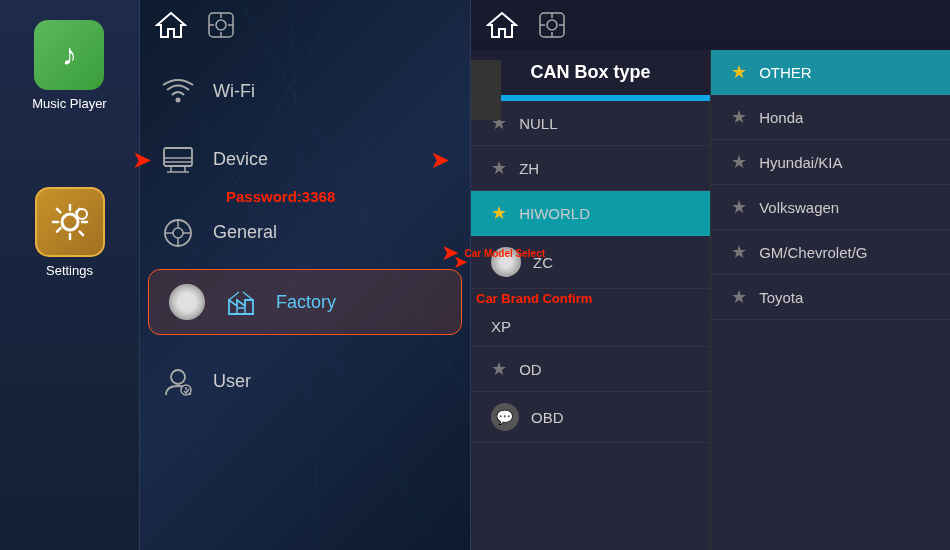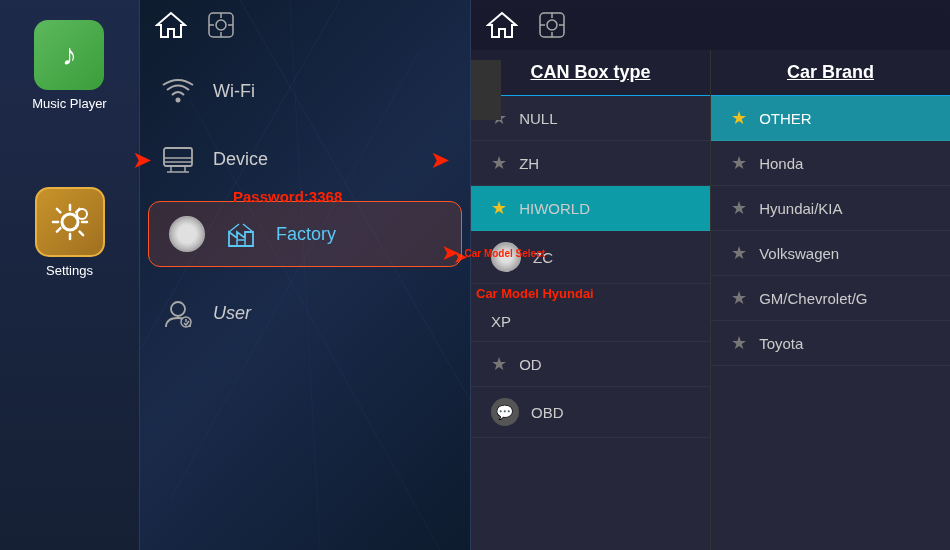--- a/index.html
+++ b/index.html
@@ -171,22 +171,21 @@
       display: flex;
       flex-direction: column;
     }
     .can-header {
       color: #ffffff;
       font-size: 18px;
       font-weight: bold;
       padding: 12px 20px;
       background: rgba(30,30,50,0.8);
       text-align: center;
-      border-bottom: 1px solid #0ea5e9;
-      text-decoration: underline;
+      border-bottom: 6px solid #0ea5e9;
     }
     .can-item {
       display: flex;
       align-items: center;
       padding: 11px 20px;
       gap: 12px;
       color: #cccccc;
       font-size: 15px;
       border-bottom: 1px solid rgba(255,255,255,0.05);
       cursor: pointer;
@@ -306,38 +305,51 @@
             <line x1="23" y1="22" x2="23" y2="28" stroke="#aaa" stroke-width="1.5"></line>
             <line x1="5" y1="28" x2="27" y2="28" stroke="#aaa" stroke-width="1.5"></line>
           </svg>
         </div>
         <span class="menu-label">Device</span>
 
         <span style="color:#ff2200; font-size:24px; margin-left: auto;">➤</span>
       </div>
 
       <div style="position:relative; height:0; overflow:visible;">
-        <span style="color:#ff2200; font-size:15px; font-weight:bold; position:absolute; left:93px; top:-8px; z-index:10;">Password:3368</span>
-      </div>
-
+        <span style="color:#ff2200; font-size:15px; font-weight:bold; position:absolute; left:86px; top:-8px; z-index:10;">Password:3368</span>
+      </div>
+
+      <div class="menu-item">
+        <div class="menu-icon">
+          <svg width="32" height="32" viewBox="0 0 32 32" fill="none">
+            <circle cx="16" cy="16" r="13" stroke="#aaa" stroke-width="1.8"></circle>
+            <circle cx="16" cy="16" r="5" stroke="#aaa" stroke-width="1.5"></circle>
+            <line x1="16" y1="3" x2="16" y2="11" stroke="#aaa" stroke-width="1.5"></line>
+            <line x1="16" y1="21" x2="16" y2="29" stroke="#aaa" stroke-width="1.5"></line>
+            <line x1="3" y1="16" x2="11" y2="16" stroke="#aaa" stroke-width="1.5"></line>
+            <line x1="21" y1="16" x2="29" y2="16" stroke="#aaa" stroke-width="1.5"></line>
+          </svg>
+        </div>
+        <span class="menu-label">General</span>
+      </div>
 
       <div class="menu-item active">
         <div class="toggle-knob"></div>
         <div class="menu-icon">
           <svg width="32" height="32" viewBox="0 0 32 32" fill="none">
             <path d="M4 28 L4 14 L12 20 L12 14 L20 20 L20 14 L28 14 L28 28 Z" stroke="#5bc8f5" stroke-width="1.8" fill="none"></path>
             <rect x="12" y="22" width="8" height="6" stroke="#5bc8f5" stroke-width="1.5" fill="none"></rect>
             <line x1="4" y1="14" x2="14" y2="6" stroke="#5bc8f5" stroke-width="1.5"></line>
             <line x1="28" y1="14" x2="18" y2="6" stroke="#5bc8f5" stroke-width="1.5"></line>
           </svg>
         </div>
         <span class="menu-label" style="color:#5bc8f5;">Factory</span>
       </div>
 
-      <div class="menu-item" style="margin-top:10px;font-style:italic;">
+      <div class="menu-item" style="margin-top:10px;">
         <div class="menu-icon">
           <svg width="32" height="32" viewBox="0 0 32 32" fill="none">
             <circle cx="16" cy="11" r="7" stroke="#aaa" stroke-width="1.8"></circle>
             <path d="M4 29 Q4 20 16 20 Q28 20 28 29" stroke="#aaa" stroke-width="1.8" fill="none"></path>
             <circle cx="24" cy="24" r="5" stroke="#aaa" stroke-width="1.5" fill="#1a2a4a"></circle>
             <line x1="24" y1="21" x2="24" y2="24" stroke="#aaa" stroke-width="1.5"></line>
             <path d="M22 25 L24 27 L27 23" stroke="#aaa" stroke-width="1.5" fill="none"></path>
           </svg>
         </div>
         <span class="menu-label">User</span>
@@ -387,39 +399,38 @@
         <span class="star-icon star-gold">★</span>
         <span>HIWORLD</span>
       </div>
       <div class="can-item" style="position:relative;">
         <div class="small-toggle"></div>
         <span>ZC</span>
 
         <span style="position:absolute; left:-18px; color:#ff2200; font-size:18px;">➤</span>
       </div>
       <div style="position:relative; height:0;">
-        <span style="color:#ff2200; font-size:13px; font-weight:bold; position:absolute; left:5px; top:2px; white-space:nowrap;">Car Model Hyundai</span>
+        <span style="color:#ff2200; font-size:13px; font-weight:bold; position:absolute; left:5px; top:2px; white-space:nowrap;">Car Brand Confirm</span>
       </div>
       <div class="can-item" style="margin-top:18px;">
         <span>XP</span>
       </div>
       <div class="can-item">
         <span class="star-icon star-gray">★</span>
         <span>OD</span>
       </div>
       <div class="can-item">
         <div class="chat-icon">💬</div>
         <span>OBD</span>
       </div>
     </div>
 
     <div class="col-divider"></div>
 
     <div class="can-column">
-      <div class="can-header">Car Brand</div>
 
       <div class="can-item selected-blue">
         <span class="star-icon star-gold">★</span>
         <span>OTHER</span>
       </div>
       <div class="can-item">
         <span class="star-icon star-gray">★</span>
         <span>Honda</span>
       </div>
       <div class="can-item">

